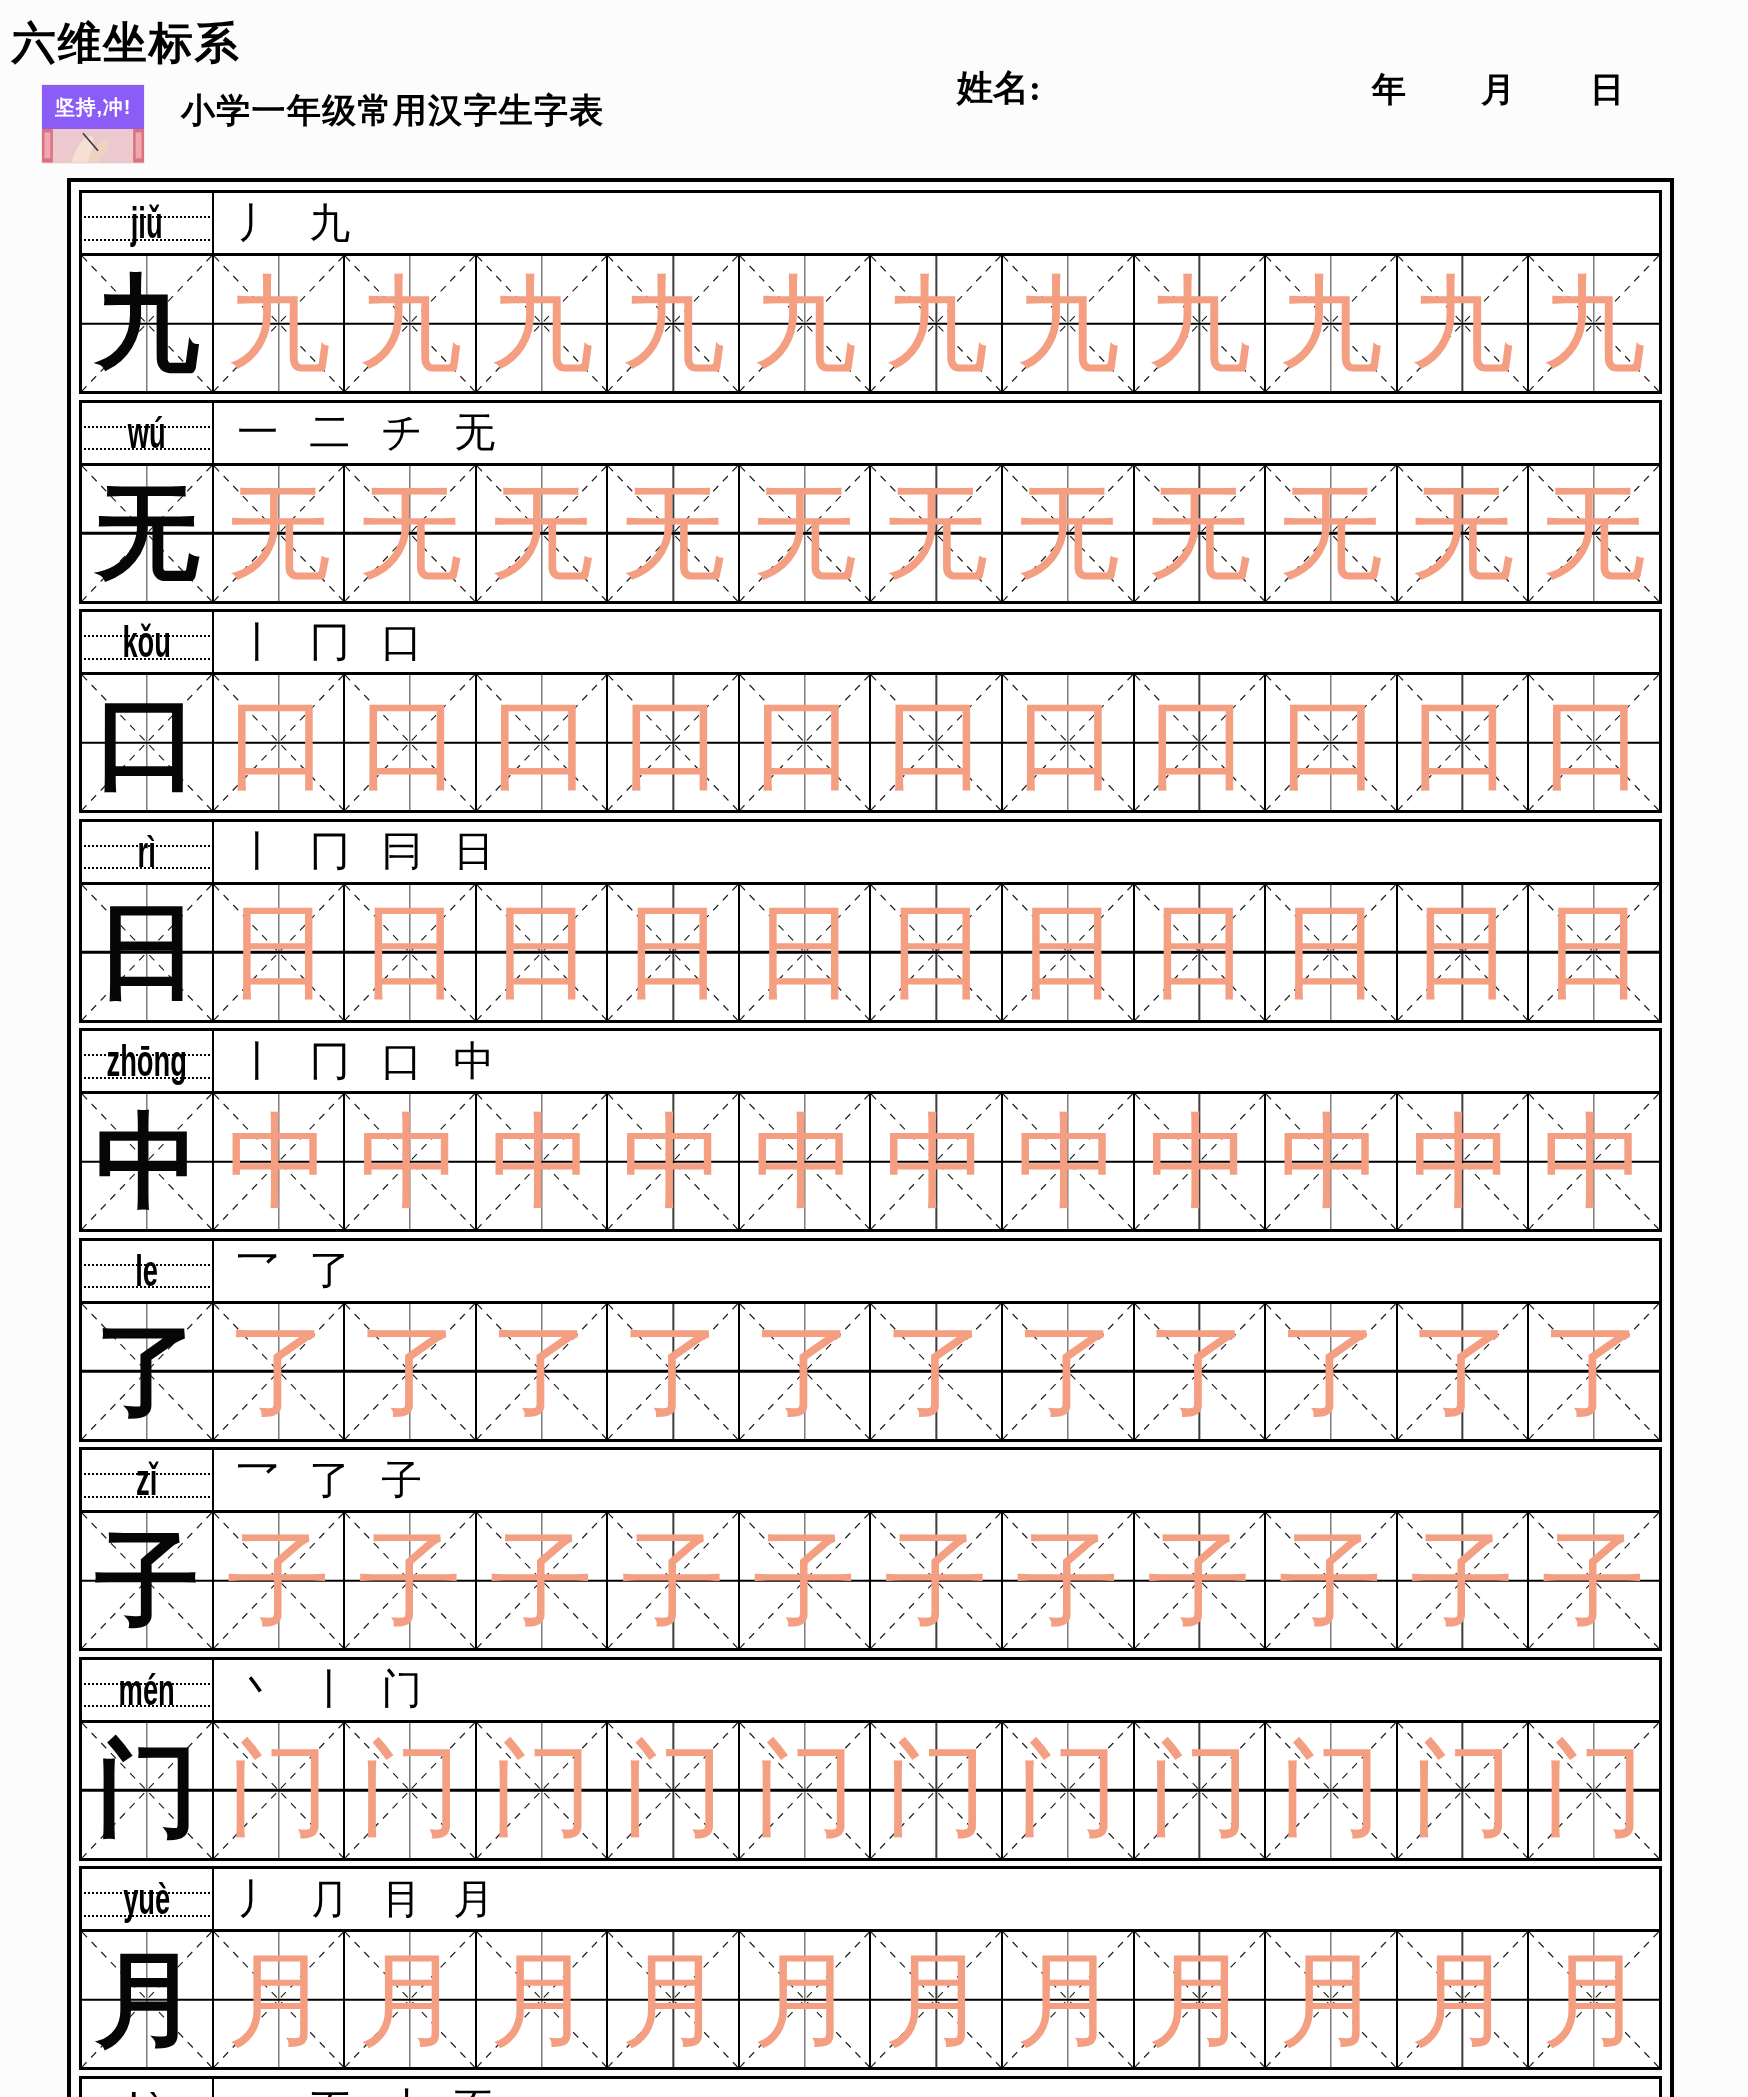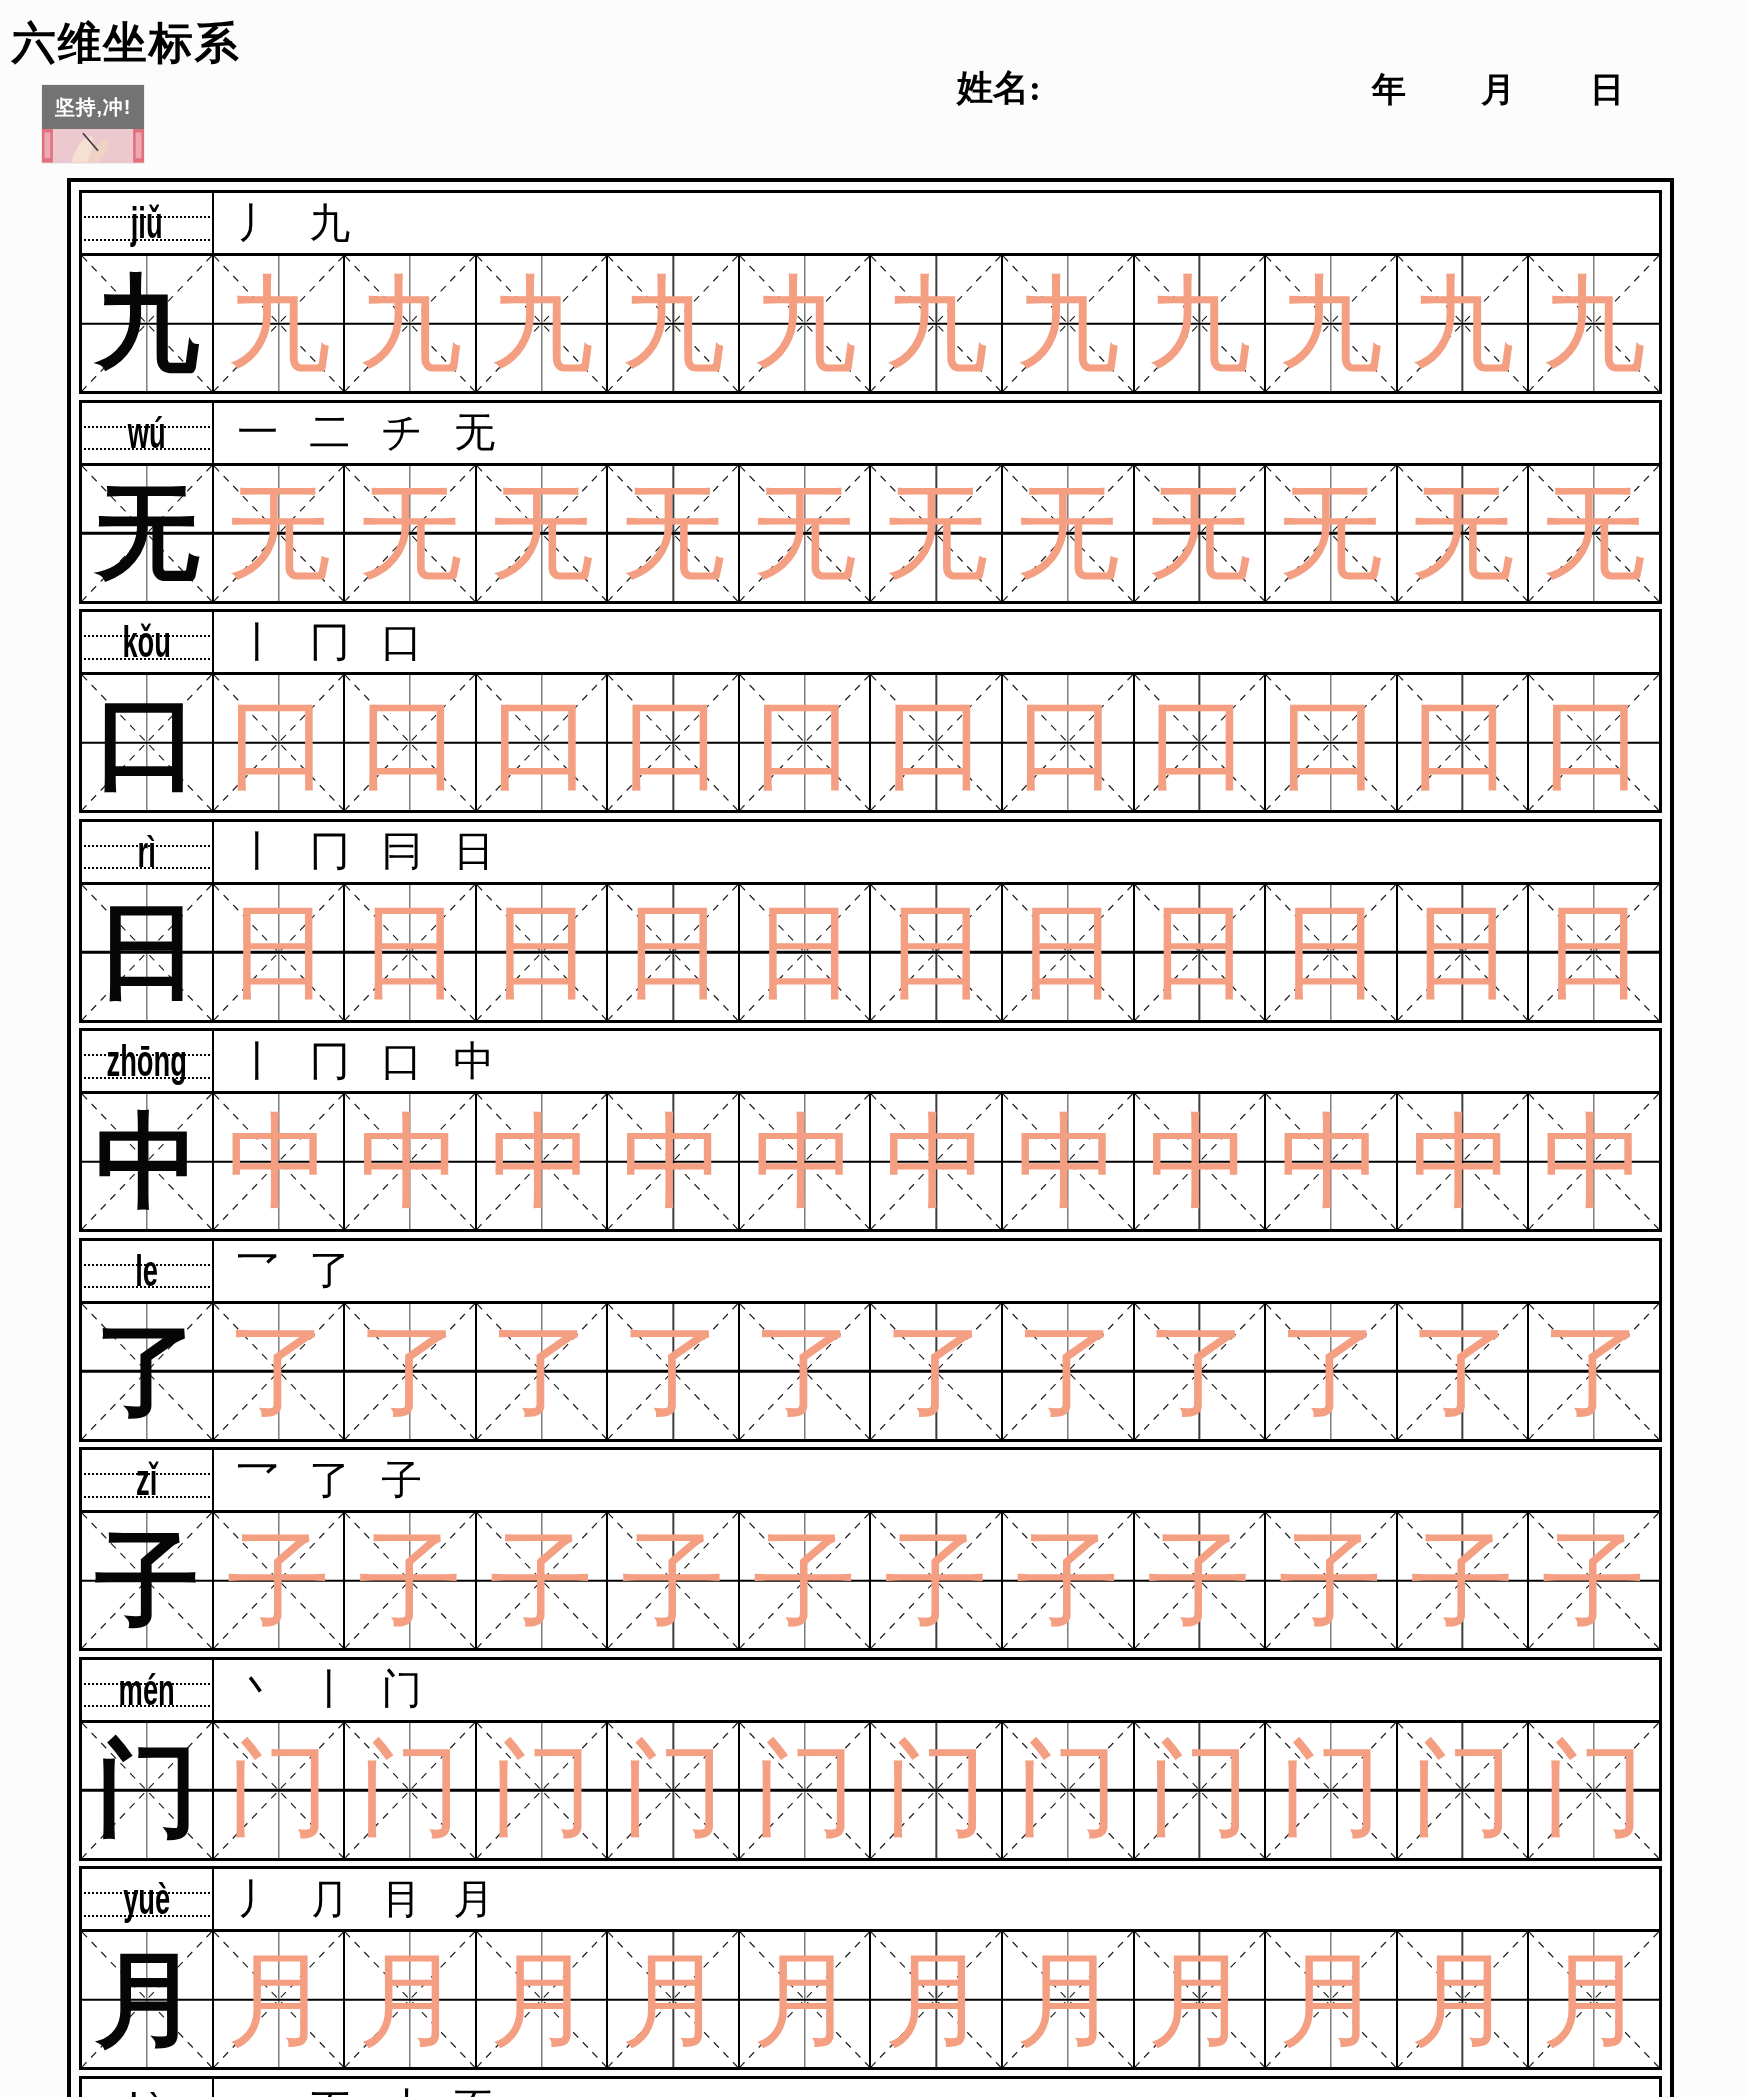--- a/index.html
+++ b/index.html
@@ -45,34 +45,35 @@
   .glyph.trace{color:#f59f82;font-weight:400;}
 </style>
 </head>
 <body>
 
 <div class="sheet">
 
   <div class="brand">六维坐标系</div>
 
   <div class="stamp">
-    <div class="stamp-top" style="background: #737373;">坚持,冲!</div>
+    <div class="stamp-top" style="background: #8b5cf6;">坚持,冲!</div>
     <div class="stamp-bottom" style="background: rgb(236, 201, 207);">
       <svg viewBox="0 0 244 80" preserveAspectRatio="none">
         <rect x="0" y="0" width="26" height="80" fill="#e05a66" opacity="0.8"></rect>
         <rect x="218" y="0" width="26" height="80" fill="#e05a66" opacity="0.8"></rect>
         <rect x="6" y="8" width="14" height="62" fill="#f3e3e6" opacity="0.5"></rect>
         <rect x="224" y="8" width="14" height="62" fill="#f3e3e6" opacity="0.5"></rect>
         <path d="M70 80 Q86 30 110 18 Q120 14 122 24 Q126 44 108 80 Z" fill="#f6e0d2"></path>
         <path d="M108 80 Q128 36 150 26 Q162 22 160 34 Q156 58 134 80 Z" fill="#efd2c0"></path>
         <line x1="98" y1="10" x2="134" y2="52" stroke="#3a3a3a" stroke-width="4"></line>
       </svg>
     </div>
   </div>
 
+  <div class="subtitle">小学一年级常用汉字生字表</div>
   <div class="name-label">姓名:</div>
 
   <div class="date-row">
     <span>年</span>
     <span>月</span>
     <span>日</span>
   </div>
 
   <div class="table">
     <div>

